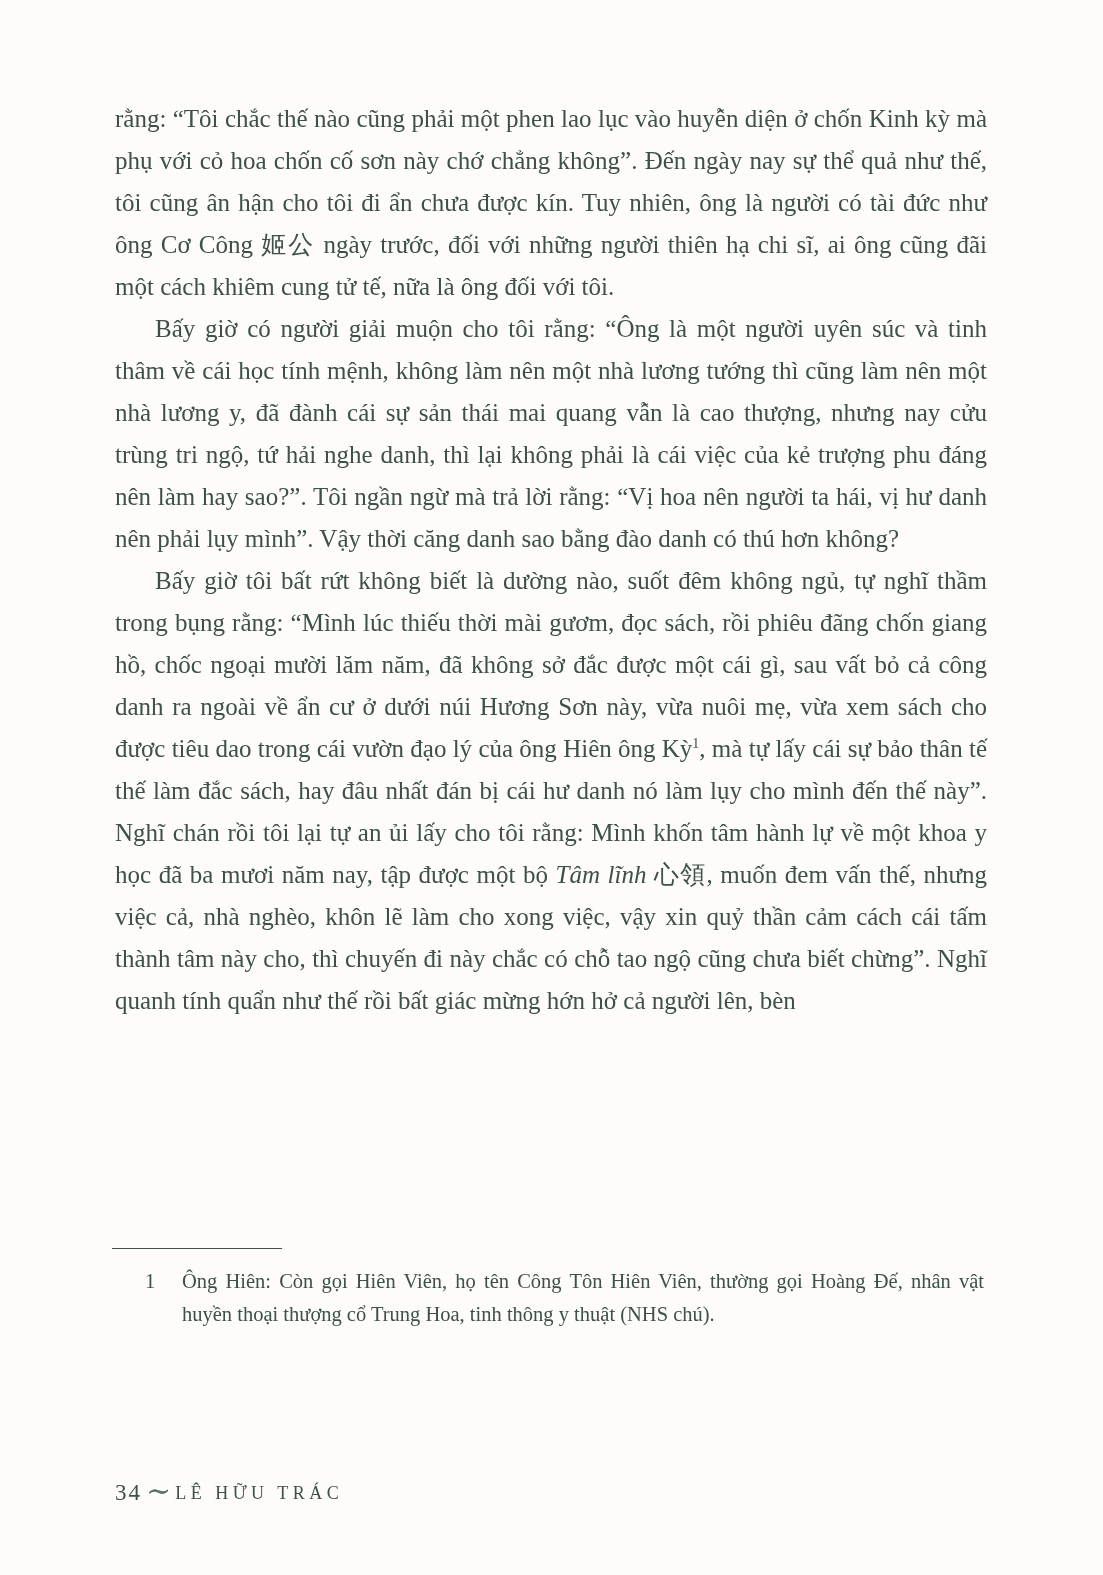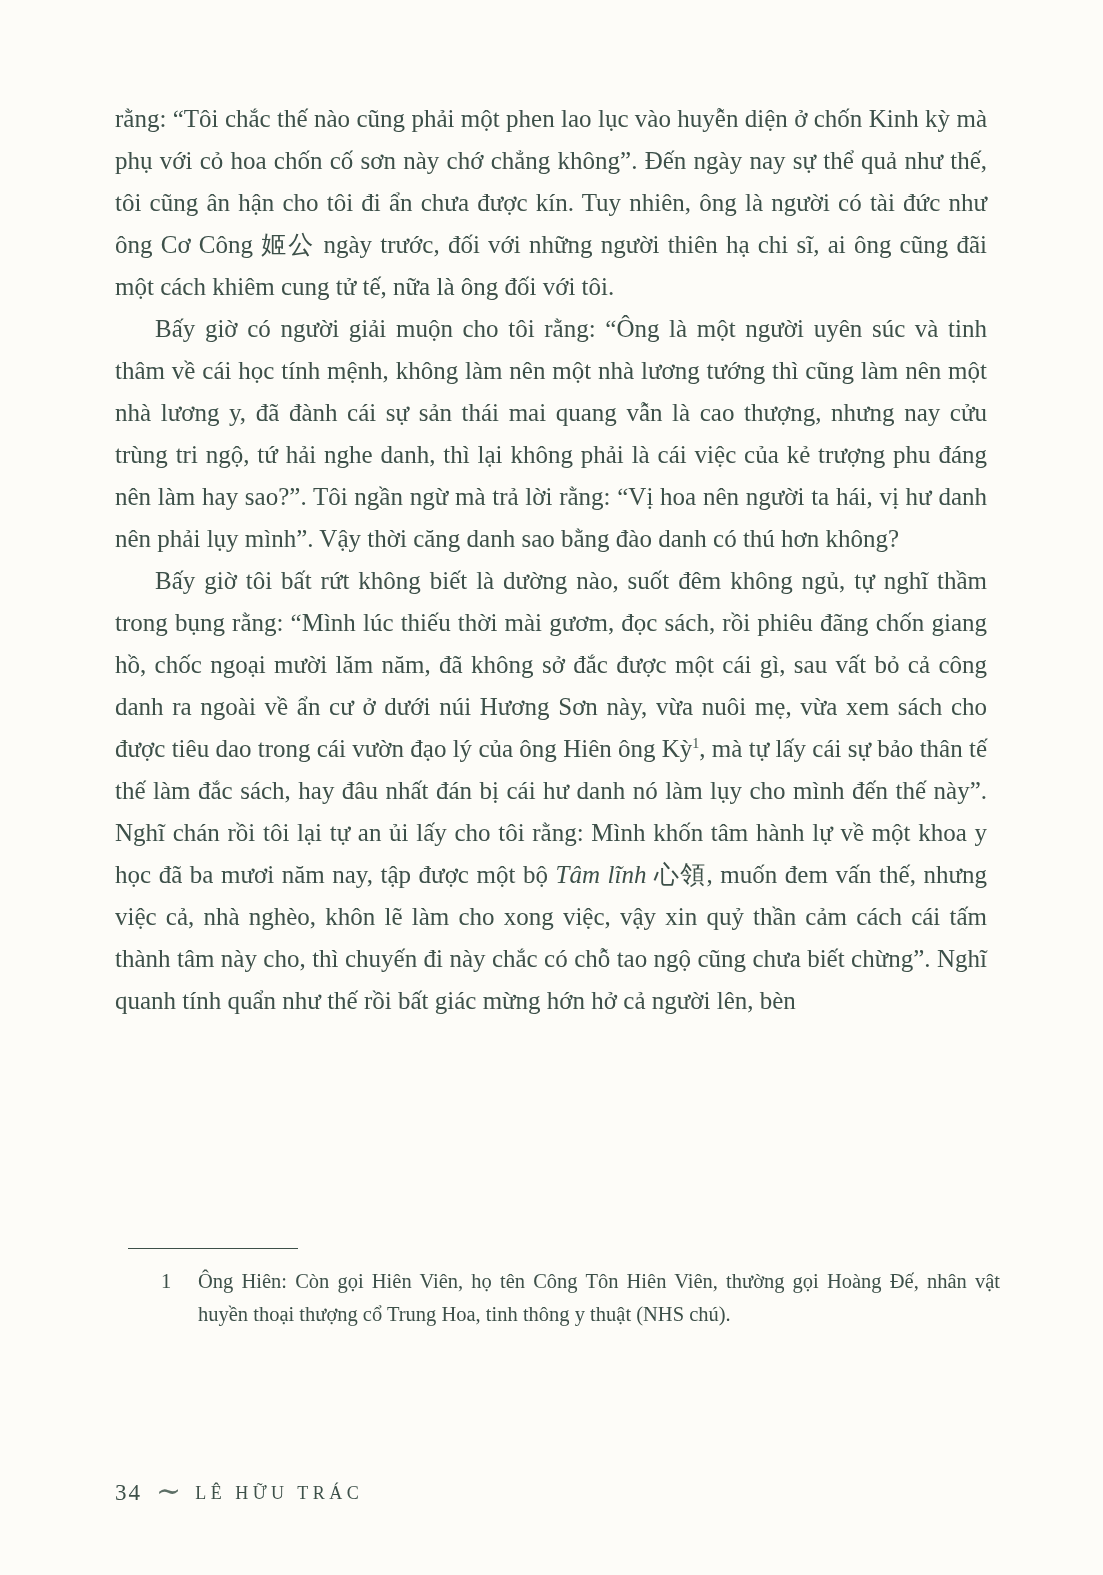--- a/index.html
+++ b/index.html
@@ -26,21 +26,21 @@
   .para { text-indent: 40px; }
   .para.no-indent { text-indent: 0; }
   .fn-ref {
     font-size: 14px;
     vertical-align: super;
     line-height: 0;
   }
   i { }
   .footnote-block {
     position: absolute;
-    left: 128px;
+    left: 112px;
     top: 1248px;
     width: 872px;
     font-size: 20.5px;
     line-height: 33px;
     text-align: justify;
   }
   .fn-rule {
     width: 170px;
     border-top: 1.5px solid #3d5049;
     margin-bottom: 16px;
@@ -54,21 +54,21 @@
     width: 70px;
     text-indent: 33px;
   }
   .fn-entry.cont { text-indent: 0; }
   .page-footer {
     position: absolute;
     left: 115px;
     top: 1478px;
     display: flex;
     align-items: center;
-    gap: 14px;
+    gap: 4px;
     color: #3d5049;
   }
   .page-num {
     font-size: 23px;
     letter-spacing: 2px;
   }
   .ornament {
     font-size: 30px;
     color: #5d6f66;
     line-height: 1;

